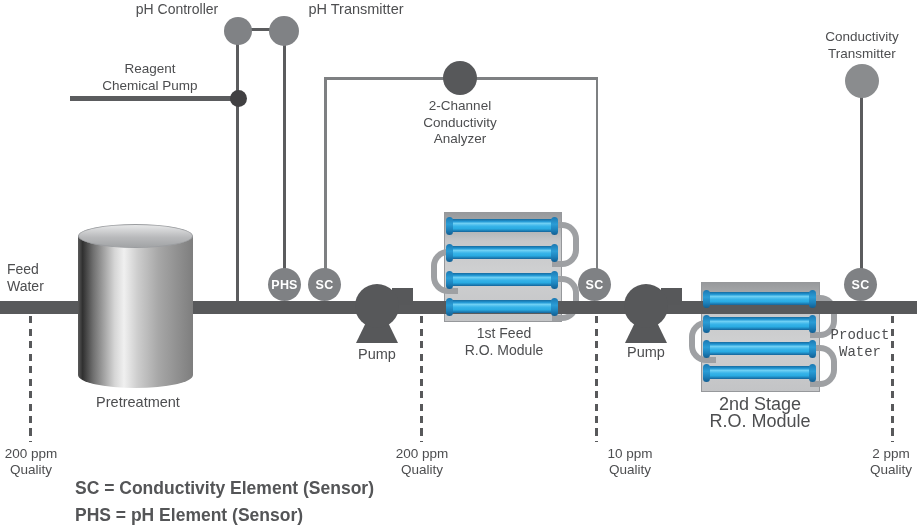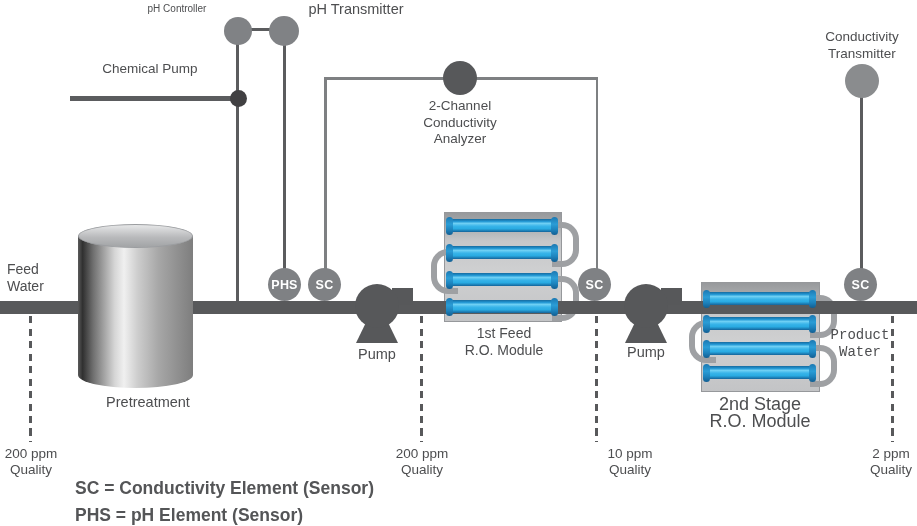--- a/index.html
+++ b/index.html
@@ -106,44 +106,45 @@
     </div>
   <div class="circle sensor" style="left:844px;top:268px;">
     <span>SC</span>
     </div>
 
   <div class="dash" style="left:29px;top:316px;height:126px;"></div>
   <div class="dash" style="left:420px;top:316px;height:126px;"></div>
   <div class="dash" style="left:595px;top:316px;height:126px;"></div>
   <div class="dash" style="left:891px;top:316px;height:126px;"></div>
 
-  <div class="lbl" style="left:107px;top:1px;width:140px;font-size:10px;">pH Controller</div>
+  <div class="lbl" style="left:107px;top:1px;width:140px;font-size:14px;">pH Controller</div>
   <div class="lbl" style="left:286px;top:1px;width:140px;font-size:14.5px;text-align:center;">pH Transmitter</div>
 
   <div class="lbl" style="left:80px;top:61px;width:140px;">
+    <div>Reagent</div>
     <div>Chemical Pump</div>
   </div>
 
   <div class="lbl" style="left:400px;top:98px;width:120px;">
     <div>2-Channel</div>
     <div>Conductivity</div>
     <div>Analyzer</div>
   </div>
 
   <div class="lbl" style="left:802px;top:29px;width:120px;">
     <div>Conductivity</div>
     <div>Transmitter</div>
   </div>
 
   <div class="lbl" style="left:7px;top:261px;width:60px;text-align:left;font-size:14px;line-height:17px;">
     <div>Feed</div>
     <div>Water</div>
   </div>
 
-  <div class="lbl" style="left:78px;top:394px;width:140px;font-size:14.5px;">Pretreatment</div>
+  <div class="lbl" style="left:68px;top:394px;width:140px;font-size:14.5px;">Pretreatment</div>
 
   <div class="lbl" style="left:337px;top:346px;width:80px;font-size:14.5px;">Pump</div>
   <div class="lbl" style="left:606px;top:344px;width:80px;font-size:14.5px;">Pump</div>
 
   <div class="lbl" style="left:442px;top:325px;width:124px;font-size:14px;">
     <div>1st Feed</div>
     <div>R.O. Module</div>
   </div>
 
   <div class="lbl" style="left:698px;top:396px;width:124px;font-size:18px;">

